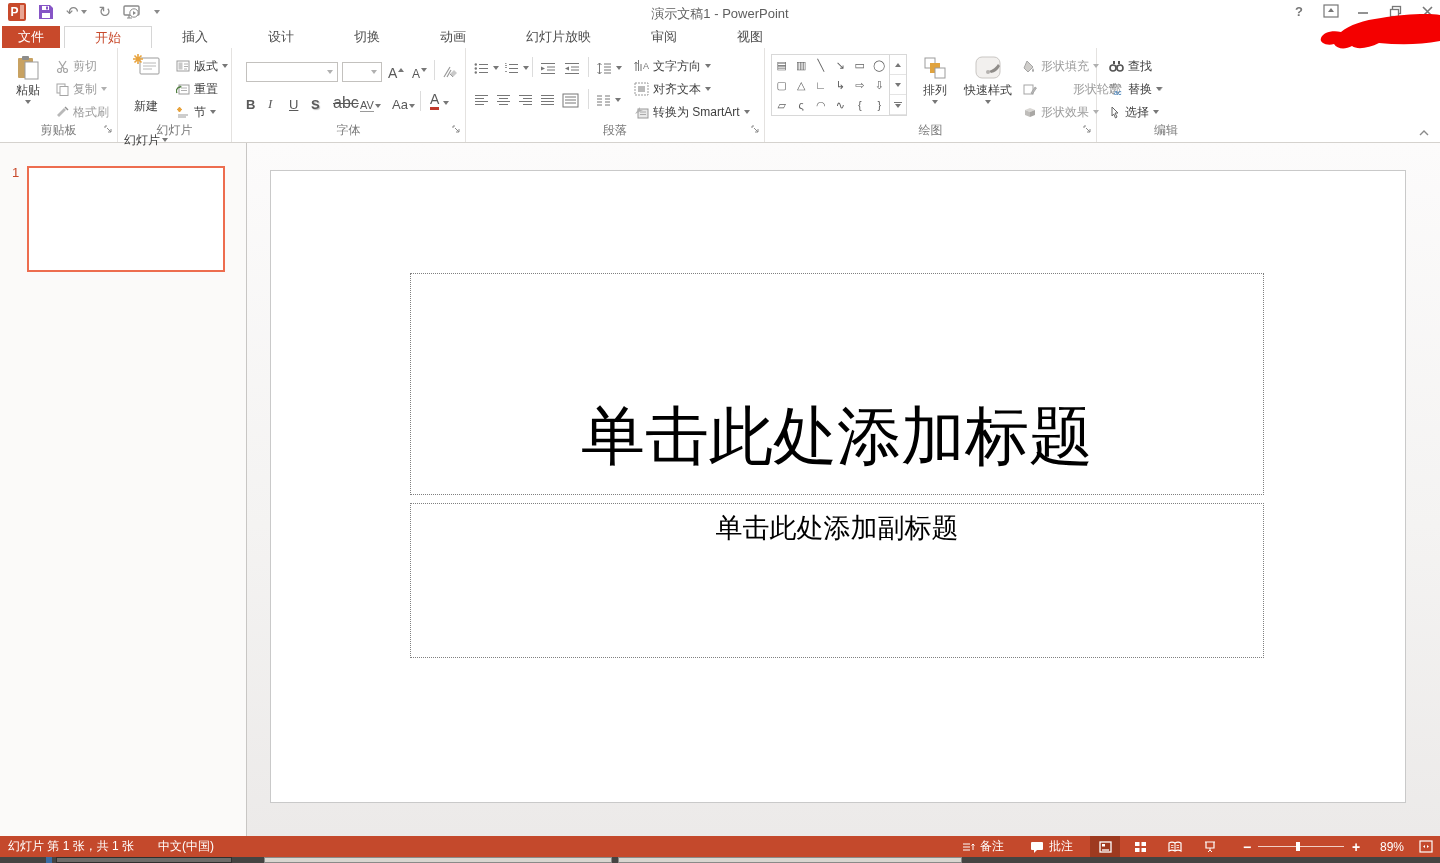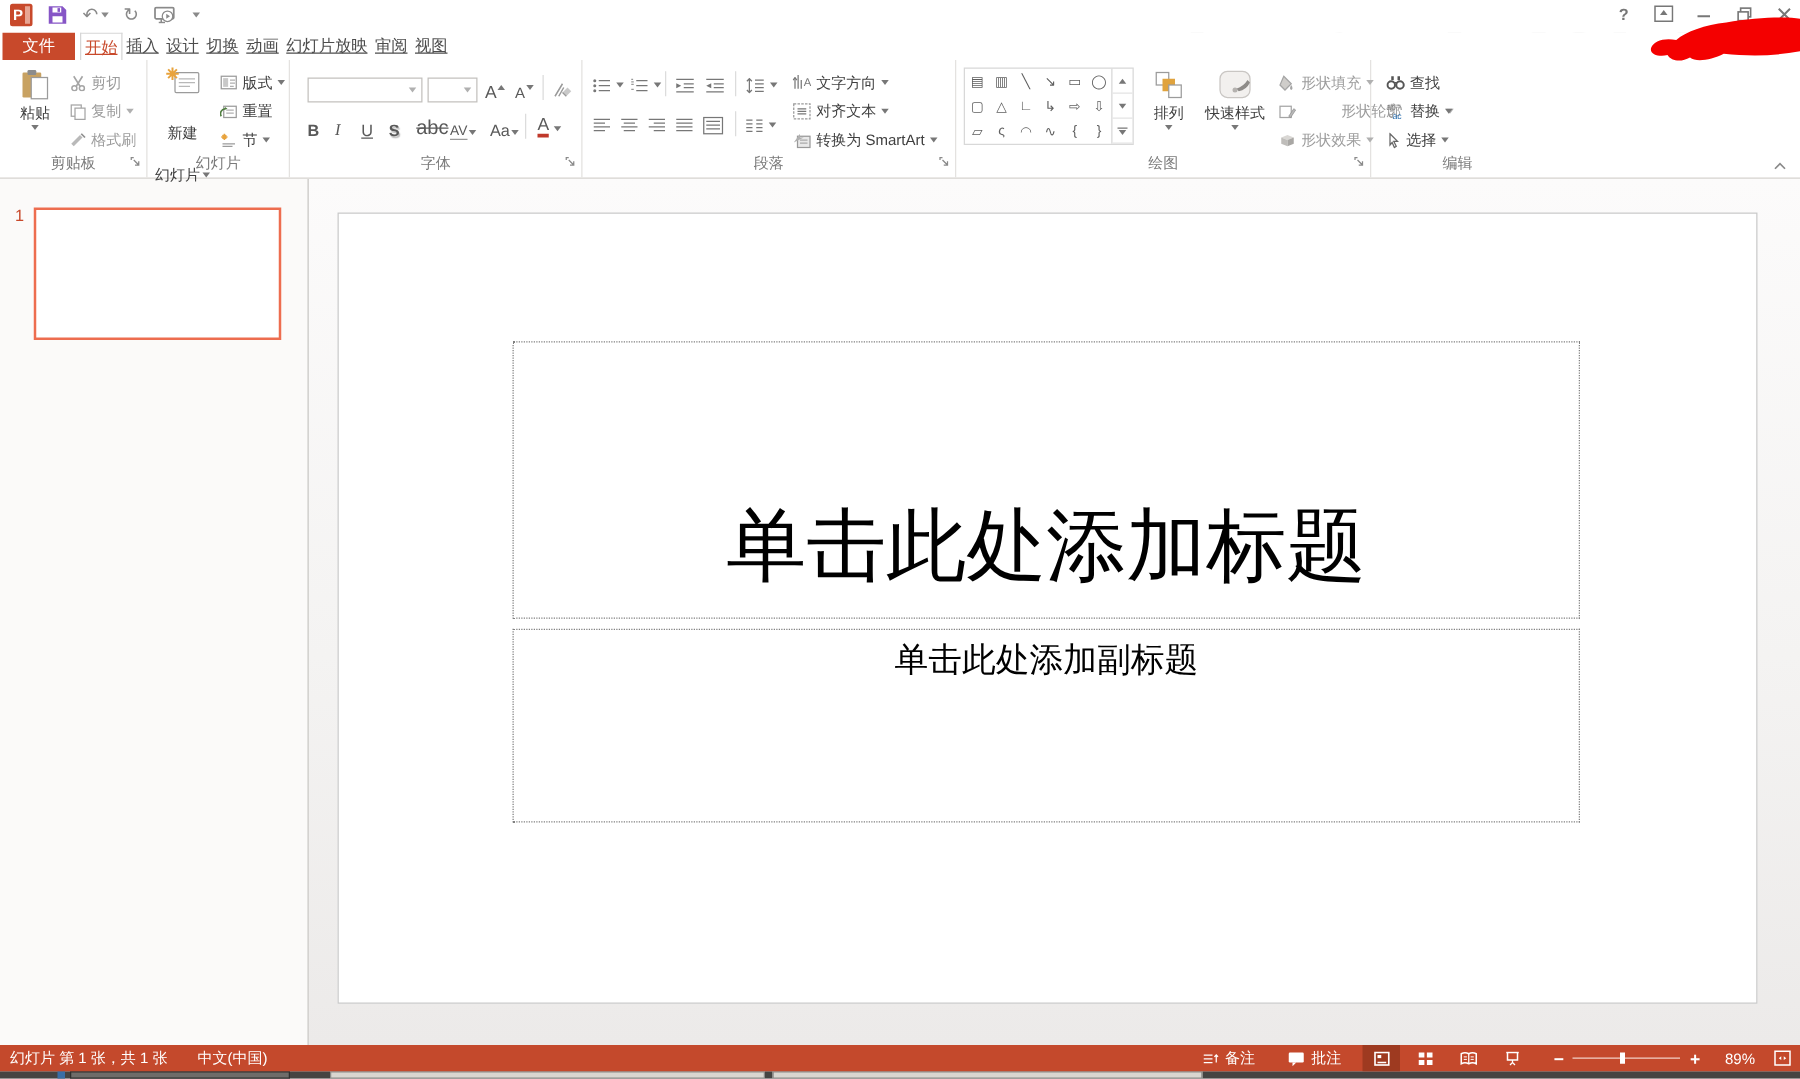--- a/index.html
+++ b/index.html
@@ -21,21 +21,21 @@
 
   
   .pattern { position:absolute; right:0; top:0; z-index:1; }
 
   
   .scribble { position:absolute; left:1318px; top:8px; z-index:50; }
 
   
   .tabrow { position:absolute; left:0; top:26px; width:1440px; height:22px; background:#fff; display:flex; align-items:stretch; z-index:20; }
   .tab-file { width:58px; margin-left:2px; background:#C8492B; color:#fff; display:flex; align-items:center; justify-content:center; font-size:13px; }
-  .tab { padding:0 3px; display:flex; align-items:center; justify-content:center; color:#4d4d4d; font-size:13px;text-decoration:underline; }
+  .tab { padding:0 30px; display:flex; align-items:center; justify-content:center; color:#4d4d4d; font-size:13px; }
   .tab.active { color:#C8492B; background:#fff; border:1px solid #d6d6d6; border-bottom:none; margin-left:4px; }
 
   
   .ribbon { position:absolute; left:0; top:48px; width:1440px; height:95px; background:#fff; border-bottom:1px solid #d5d2ce; z-index:10; }
   .rgroup { position:absolute; top:0; height:94px; border-right:1px solid #e4e2e0; }
   .rgroup-label { position:absolute; left:0; right:0; bottom:3px; text-align:center; color:#7a7a7a; font-size:12px; }
   .launcher { position:absolute; right:3px; bottom:4px; }
   .bigbtn { position:absolute; top:3px; height:76px; display:flex; flex-direction:column; align-items:center; justify-content:flex-start; text-align:center; color:#3f3f3f; line-height:14px; }
   .bigbtn .bb-icon { height:30px; display:flex; align-items:center; justify-content:center; margin-top:2px; }
   .smallbtn { position:absolute; height:20px; display:flex; align-items:center; gap:4px; color:#3f3f3f; white-space:nowrap; }
@@ -133,20 +133,21 @@
             <rect x="1" y="1" width="15" height="9" rx="1" fill="none" stroke="#8a8a8a" stroke-width="1.4"></rect>
             <circle cx="11" cy="8" r="4.2" fill="#fff" stroke="#8a8a8a"></circle>
             <path d="M10 6 l3 2 -3 2z" fill="#8a8a8a"></path>
             <path d="M6 10 v3 M4 13 h5" stroke="#8a8a8a" stroke-width="1.2"></path>
           </svg>
       </span>
       <span class="qat-btn">
           <span class="tiny-caret"></span>
         </span>
     </div>
+    <div class="win-title">演示文稿1 - PowerPoint</div>
     <div class="win-controls">
       <span class="win-btn" style="font-weight:bold;">?</span>
       <span class="win-btn">
         <svg width="16" height="14" viewBox="0 0 16 14">
             <rect x="1" y="1" width="14" height="12" fill="none" stroke="#777" stroke-width="1.2"></rect>
             <path d="M8 4 l3 4 h-6z" fill="#777"></path>
           </svg>
       </span>
       <span class="win-btn">
         <svg width="12" height="12" viewBox="0 0 12 12">

